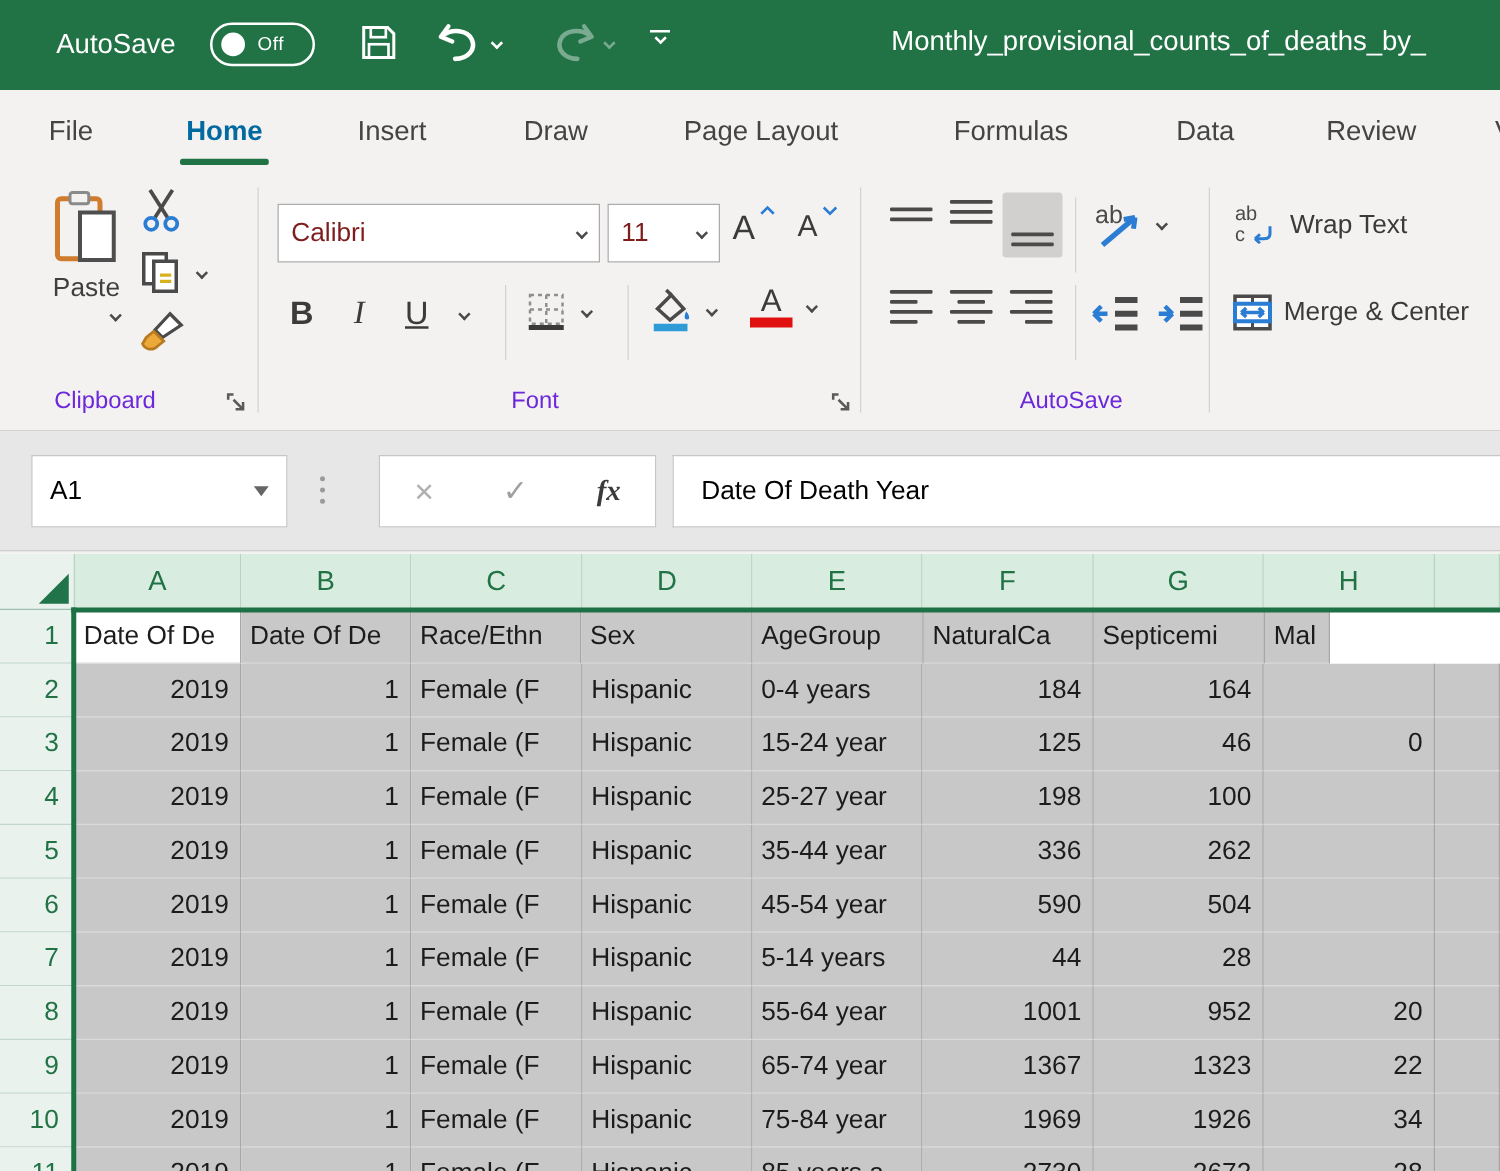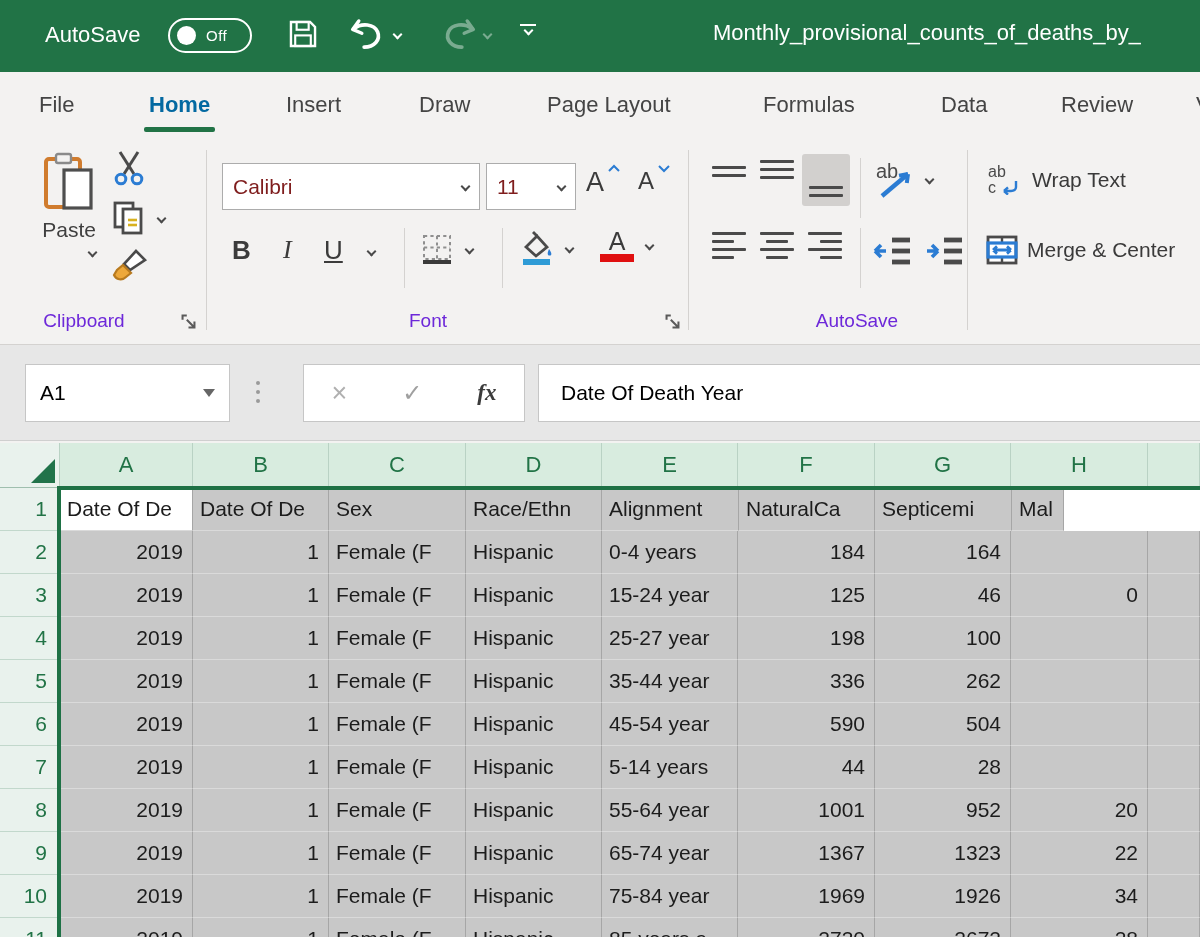--- a/index.html
+++ b/index.html
@@ -359,23 +359,23 @@
         <div class="col-header" style="width: 137px; flex: 0 0 auto;">F</div>
         <div class="col-header" style="width: 136px; flex: 0 0 auto;">G</div>
         <div class="col-header" style="width: 137px; flex: 0 0 auto;">H</div>
         <div class="col-header" style="width: 52px; flex: 0 0 auto;"></div>
       </div>
     <div id="rows">
         <div class="g-row">
           <div class="row-header">1</div>
           <div class="cell active-cell" style="width: 133px; flex: 0 0 auto;">Date Of De</div>
           <div class="cell" style="width: 136px; flex: 0 0 auto;">Date Of De</div>
+          <div class="cell" style="width: 136px; flex: 0 0 auto;">Race/Ethn</div>
           <div class="cell" style="width: 137px; flex: 0 0 auto;">Sex</div>
-          <div class="cell" style="width: 136px; flex: 0 0 auto;">Race/Ethn</div>
-          <div class="cell" style="width: 137px; flex: 0 0 auto;">Alignment</div>
+          <div class="cell" style="width: 137px; flex: 0 0 auto;">AgeGroup</div>
           <div class="cell" style="width: 136px; flex: 0 0 auto;">NaturalCa</div>
           <div class="cell" style="width: 137px; flex: 0 0 auto;">Septicemi</div>
           <div class="cell" style="width: 52px; flex: 0 0 auto;">Mal</div>
         </div>
         <div class="g-row">
           <div class="row-header">2</div>
           <div class="cell r" style="width: 133px; flex: 0 0 auto;">2019</div>
           <div class="cell r" style="width: 136px; flex: 0 0 auto;">1</div>
           <div class="cell" style="width: 137px; flex: 0 0 auto;">Female (F</div>
           <div class="cell" style="width: 136px; flex: 0 0 auto;">Hispanic</div>

